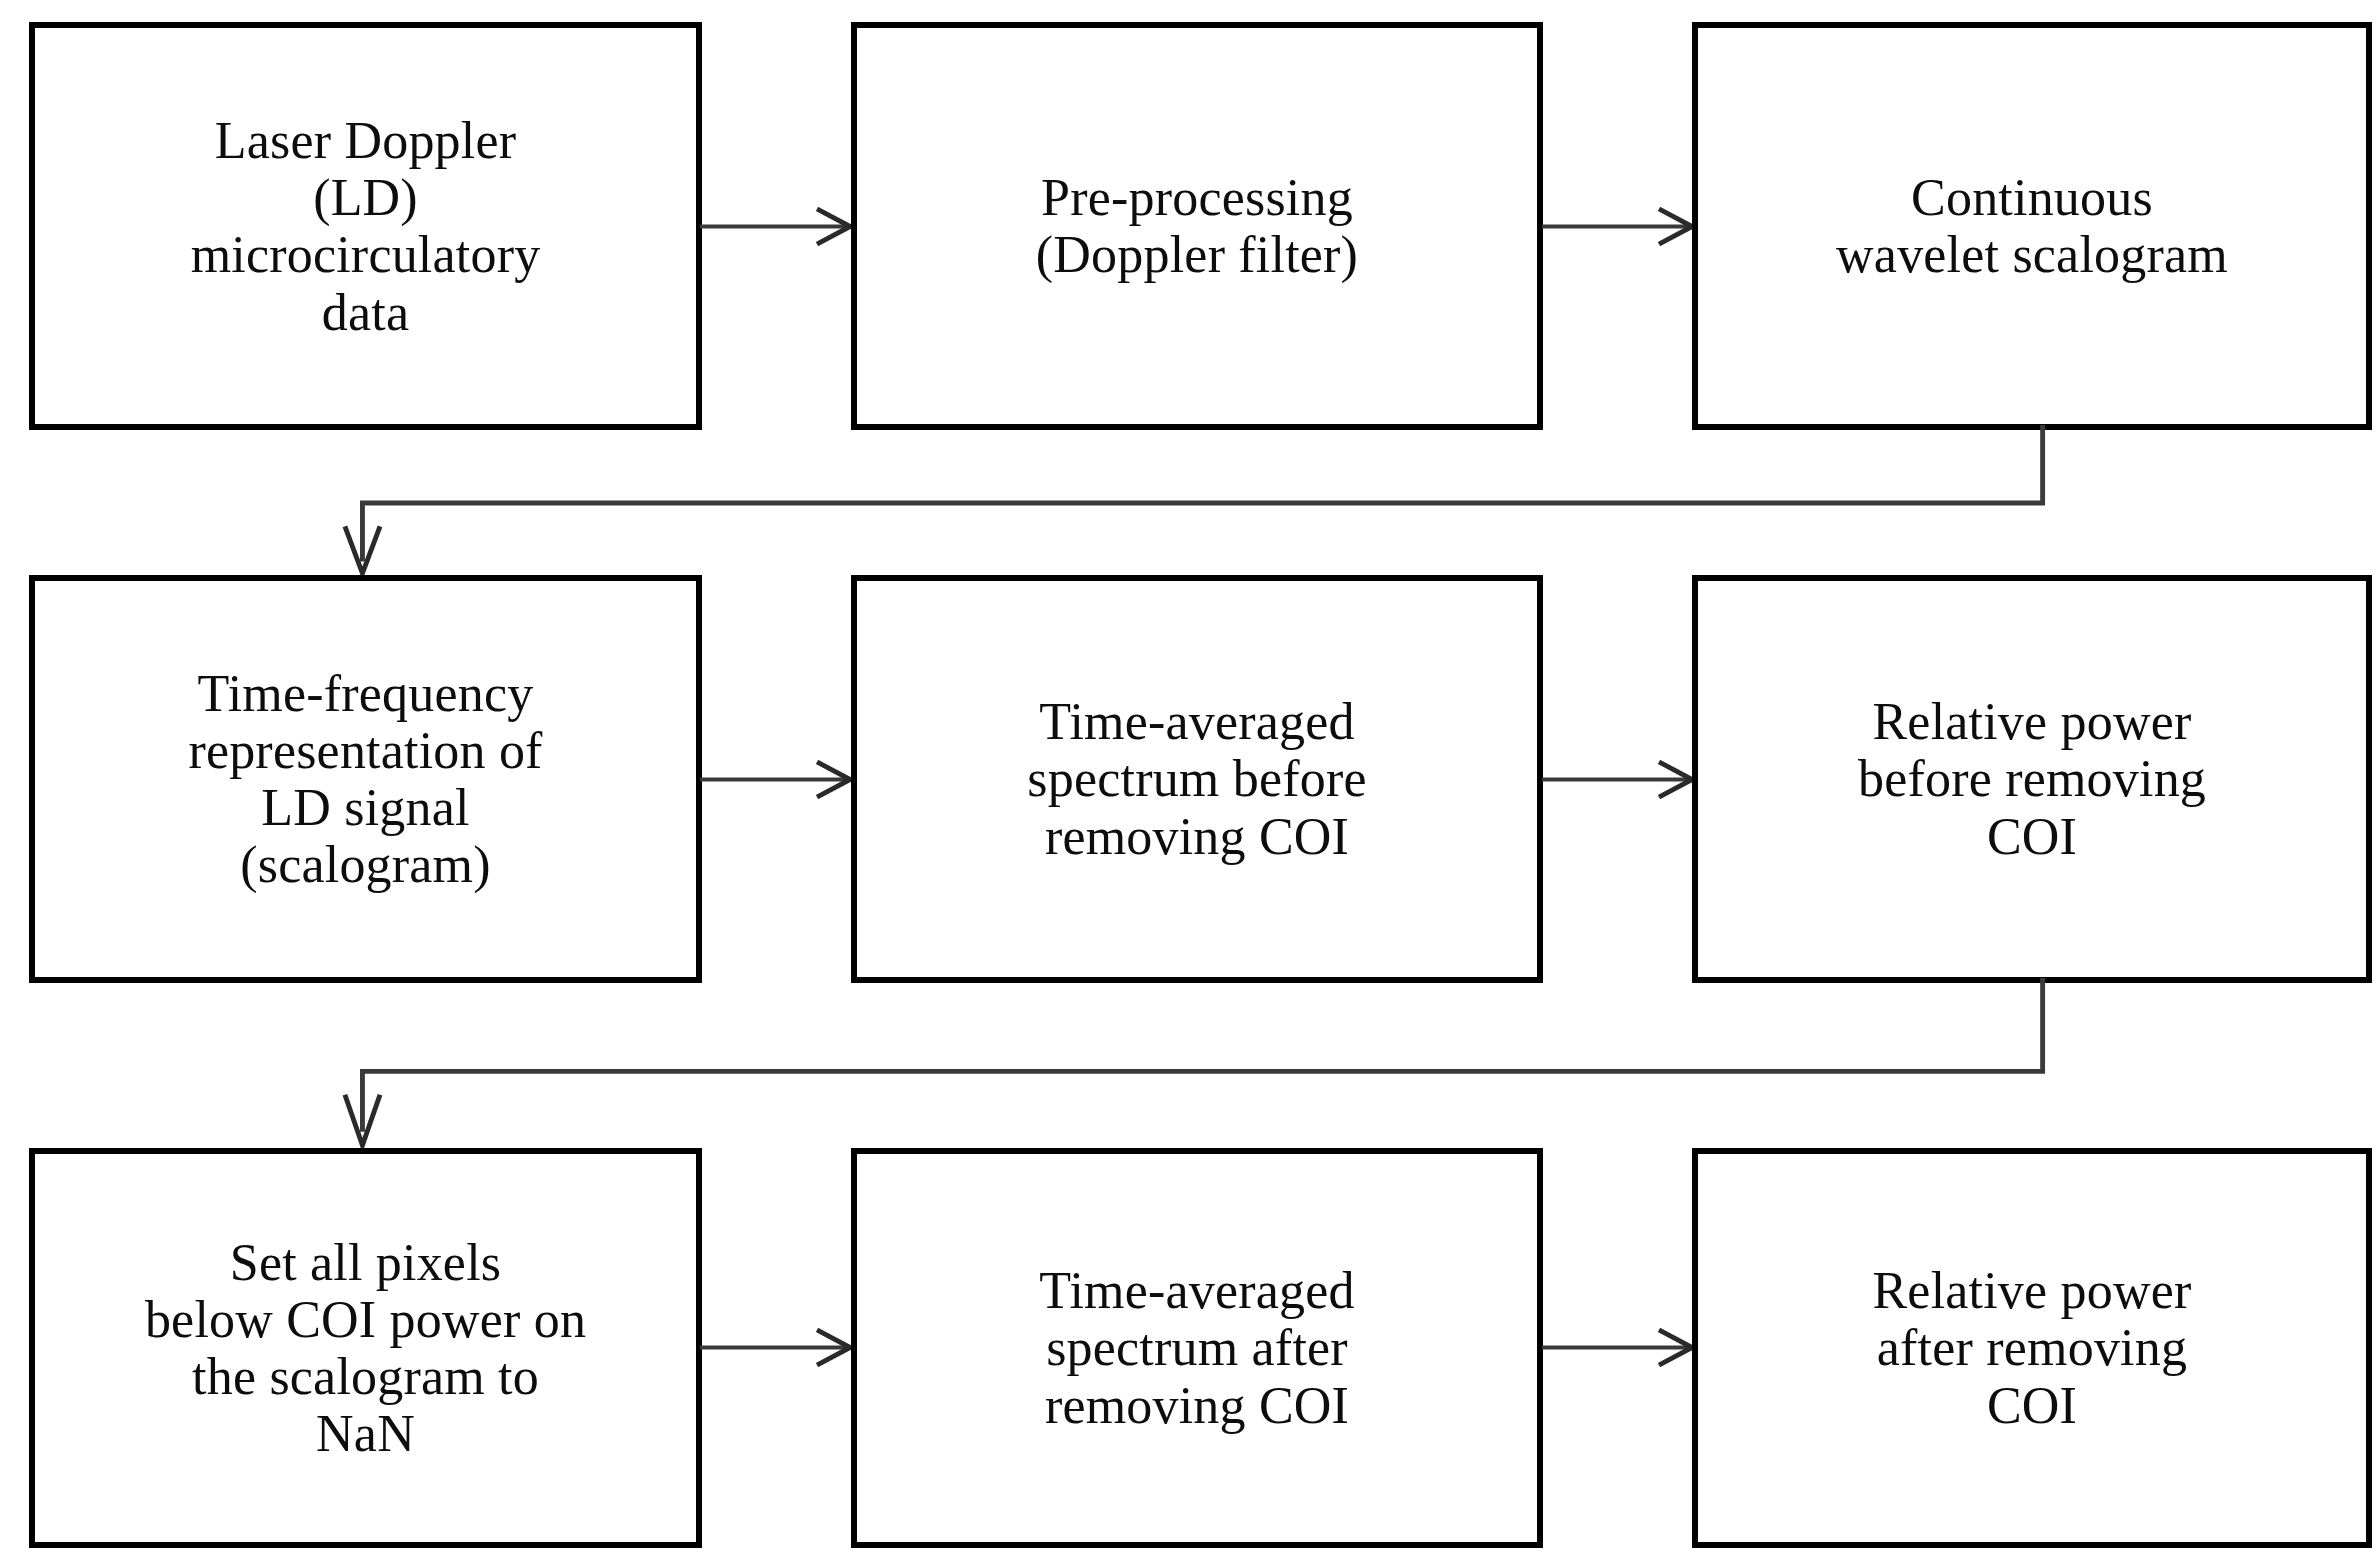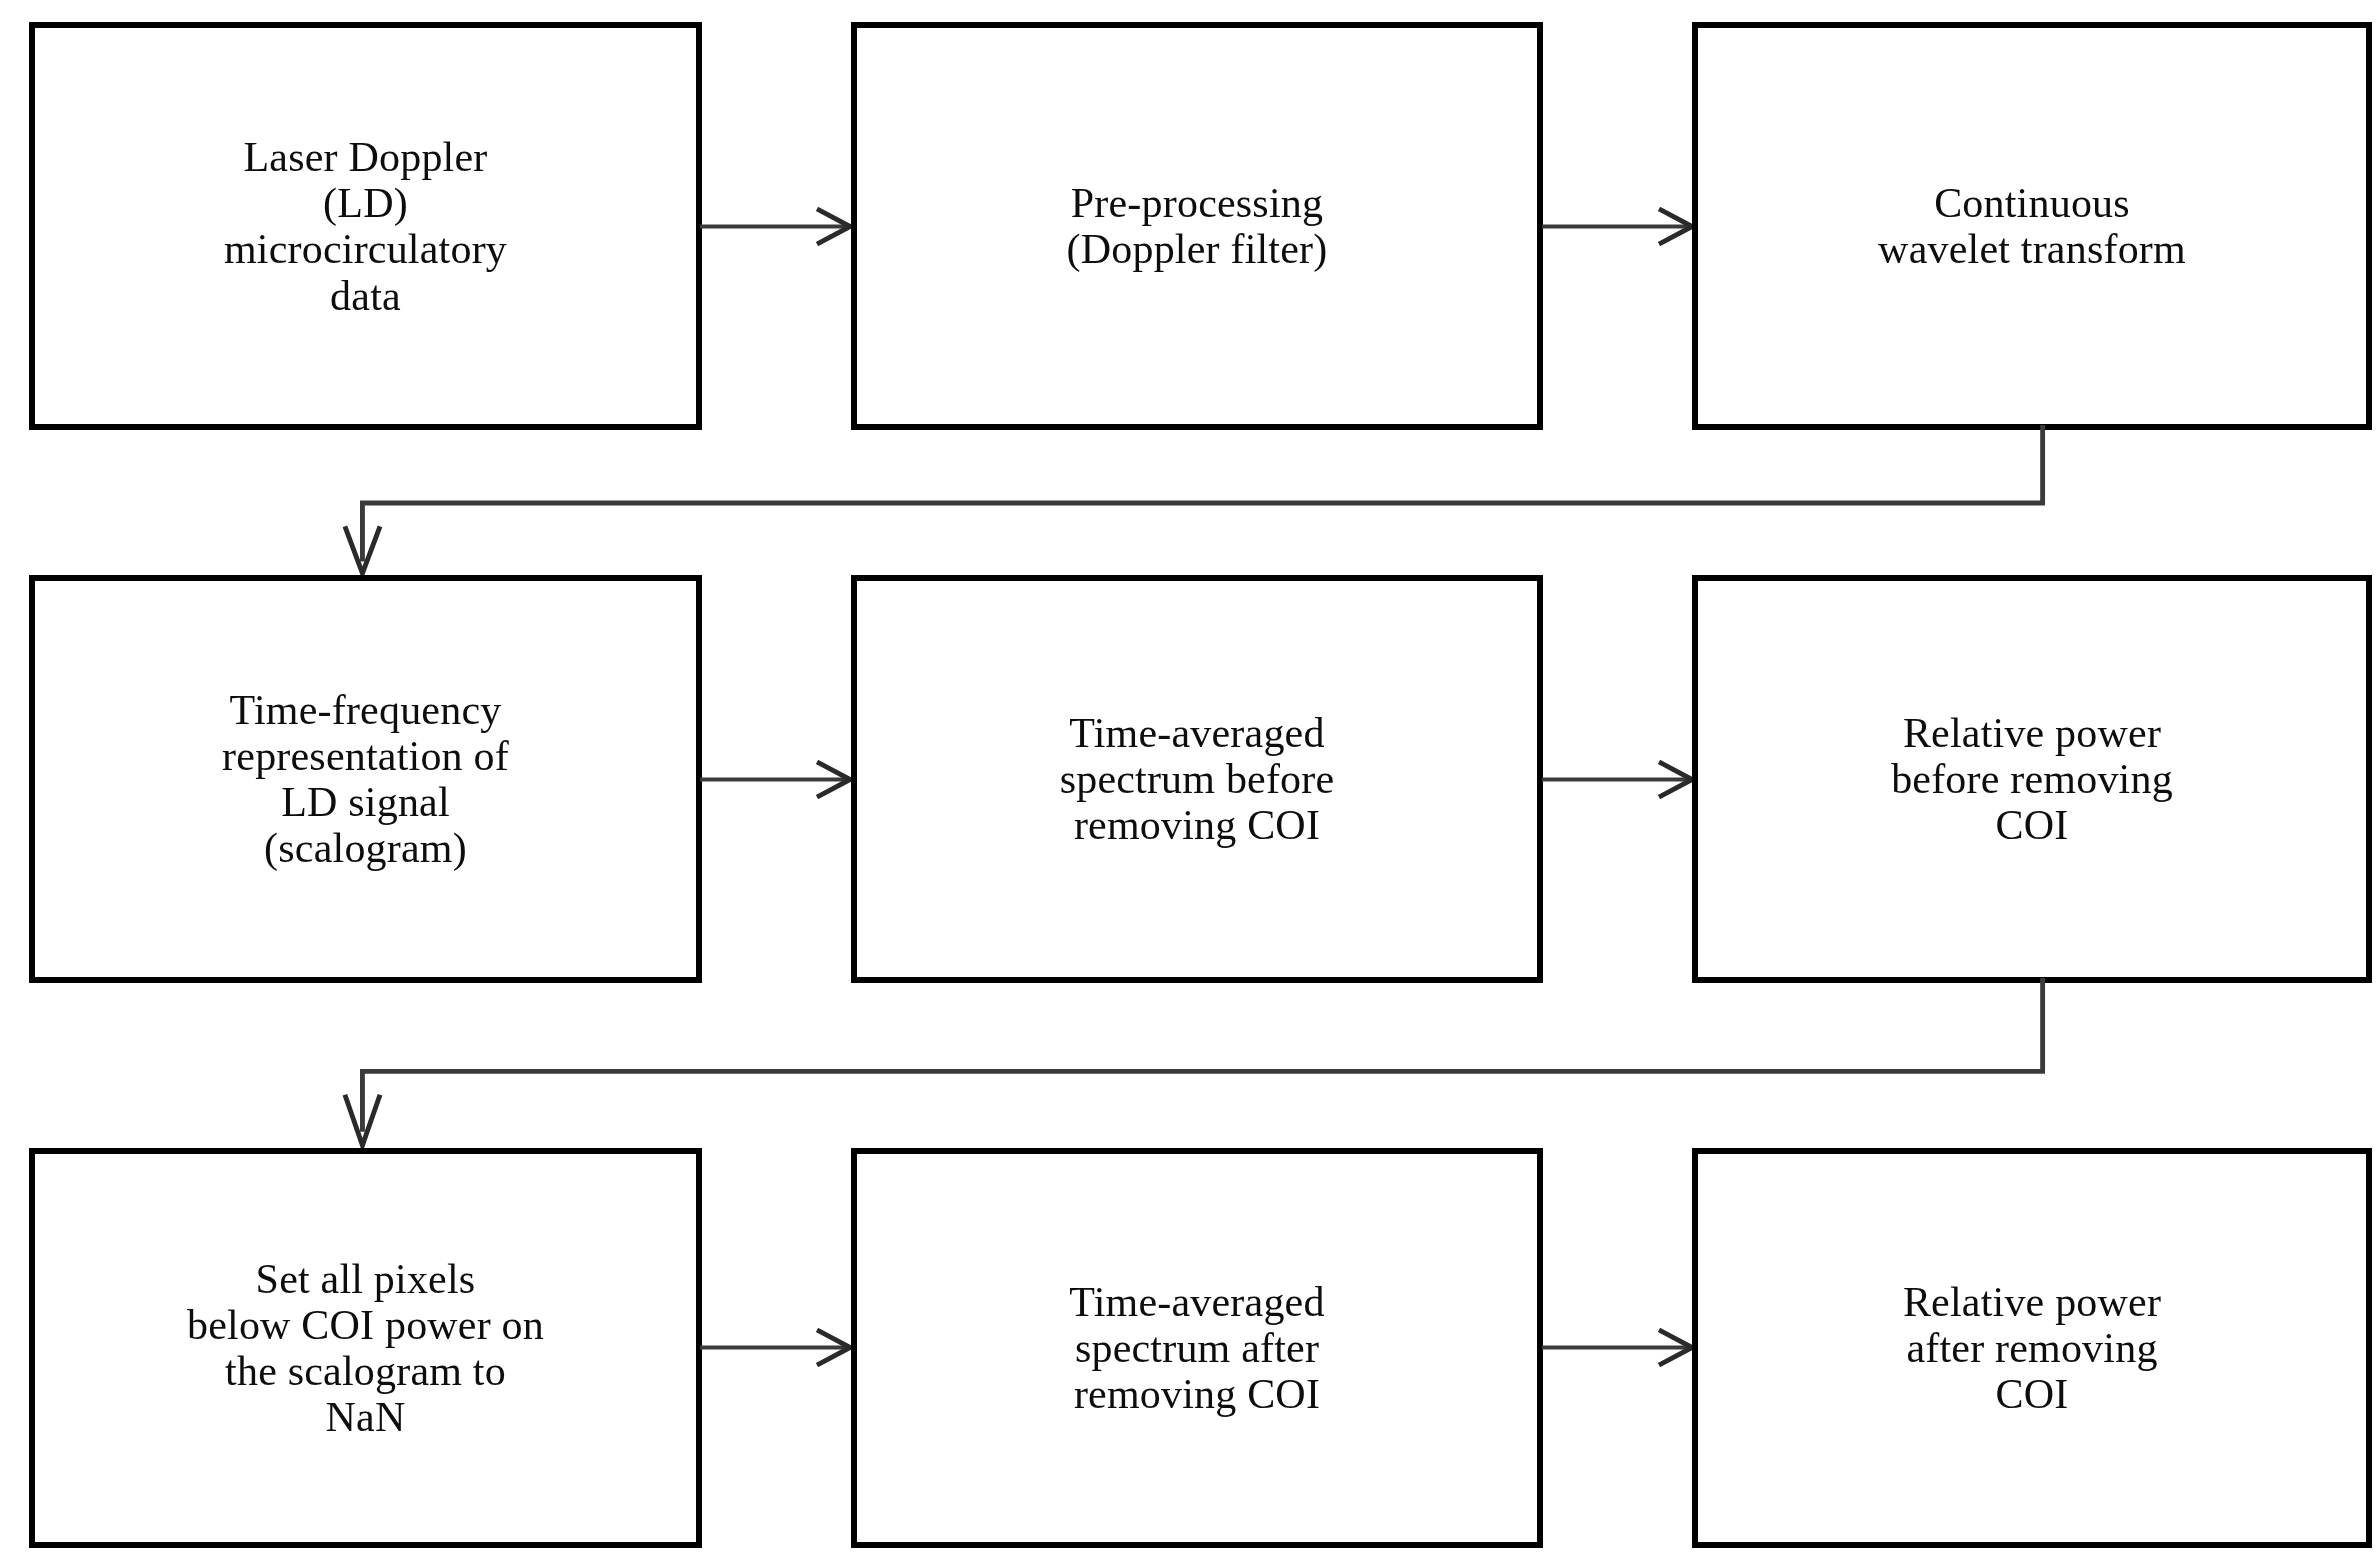--- a/index.html
+++ b/index.html
@@ -21,21 +21,21 @@
     box-sizing: border-box;
     border: 6.8px solid #000000;
     background: #ffffff;
     display: flex;
     align-items: center;
     justify-content: center;
     text-align: center;
     padding: 5.9px 17.6px;
   }
   .node .label {
-    font-size: 42px;
+    font-size: 52px;
     line-height: 1.10;
     color: #0d0d0d;
     letter-spacing: 0.2px;
     white-space: pre-line;
   }
 
   
   .r1 { top: 22.4px;   height: 408px; }
   .r2 { top: 575px;  height: 408px; }
   .r3 { top: 1148px; height: 400px; }
@@ -85,21 +85,21 @@
 
   <div class="h-arrow" style="left:1542px; top:207px; width:156px;">
     <svg viewBox="0 0 160 40" preserveAspectRatio="none">
       <line x1="0" y1="20" x2="152" y2="20" stroke="#3a3a3a" stroke-width="4"></line>
       <polyline points="120,2 154,20 120,38" fill="none" stroke="#2a2a2a" stroke-width="5"></polyline>
     </svg>
   </div>
 
   <div class="node r1 c3">
     <span class="label">Continuous
-wavelet transform</span>
+wavelet scalogram</span>
   </div>
 
   <div class="elbow" style="left:341px; top:425px; width:1726px; height:158px;">
     <svg viewBox="0 0 1770 162" preserveAspectRatio="none">
       <path d="M 1745 0 L 1745 80 L 22 80 L 22 140" fill="none" stroke="#3a3a3a" stroke-width="5"></path>
       <polyline points="4,104 22,152 40,104" fill="none" stroke="#2a2a2a" stroke-width="5"></polyline>
     </svg>
   </div>
 
   <div class="node r2 c1">

